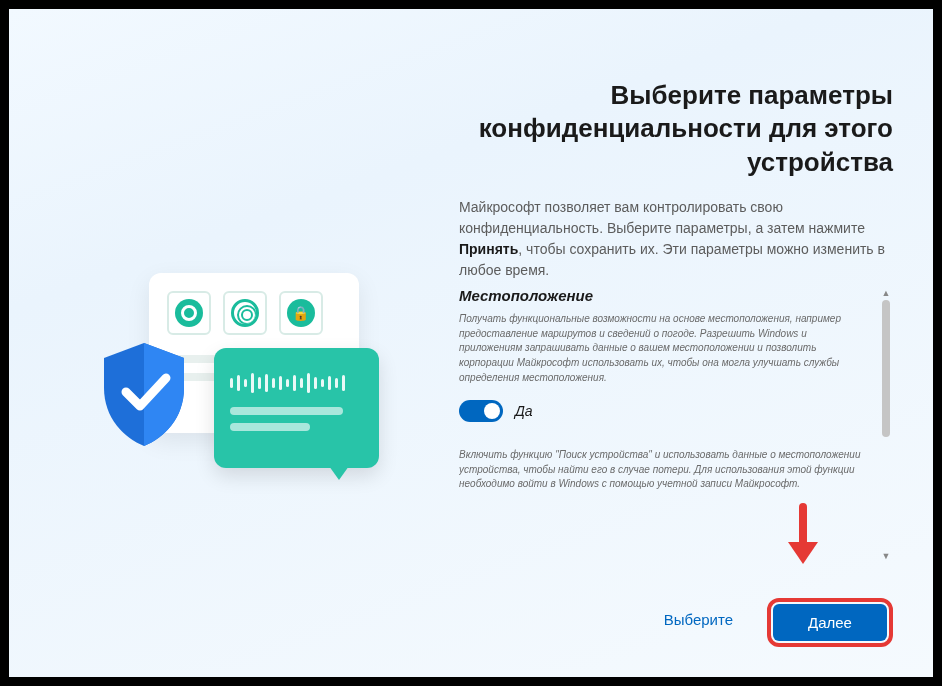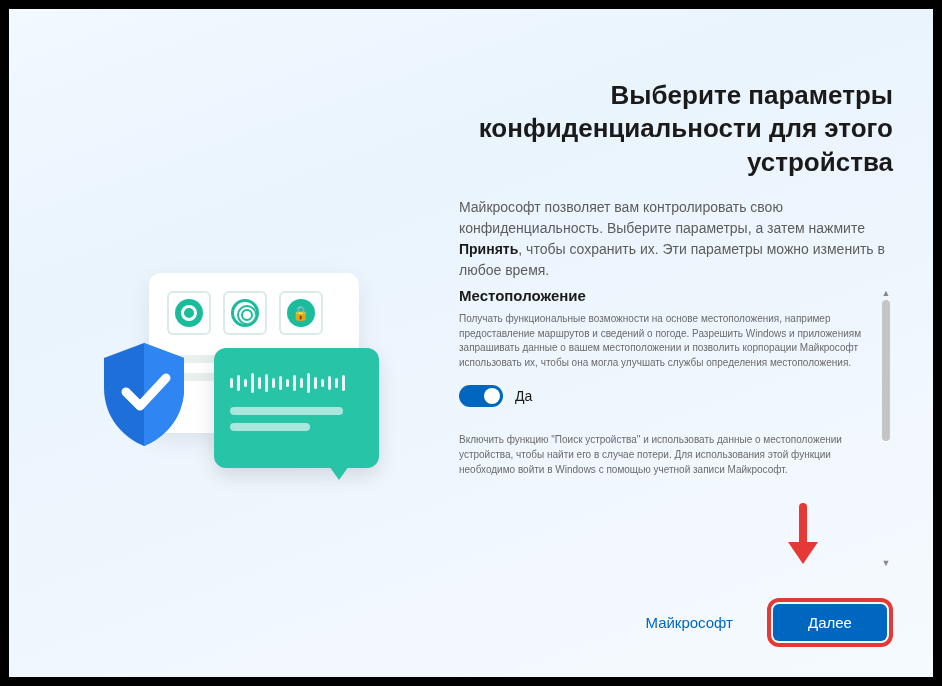--- a/index.html
+++ b/index.html
@@ -128,21 +128,21 @@
     }
     .settings-list {
       flex: 1;
       overflow: hidden;
       padding-right: 8px;
     }
     .scrollbar { width: 14px; display: flex; flex-direction: column; align-items: center; }
     .sb-arrow { font-size: 9px; color: #888; line-height: 1; padding: 2px 0; cursor: pointer; }
     .sb-track { flex: 1; width: 8px; background: transparent; position: relative; }
     .sb-thumb { position: absolute; top: 0; width: 8px; height: 55%; background: #c5c5c5; border-radius: 4px; }
-    .setting { margin-bottom: 26px; }
+    .setting { margin-bottom: 26px; font-style: italic; }
     .setting-title {
       font-size: 15px; font-weight: 600; color: #1a1a1a; margin-bottom: 8px;
     }
     .setting-desc {
       font-size: 10px; color: #6a6a6a; line-height: 1.48; margin-bottom: 14px;
     }
     .toggle-row { display: flex; align-items: center; gap: 12px; }
     .toggle {
       width: 44px; height: 22px; border-radius: 11px;
       background: #0067c0; position: relative; cursor: pointer;
@@ -165,20 +165,21 @@
     }
     .link-btn {
       background: transparent; border: none;
       color: #0067c0; font-size: 15px; padding: 10px 18px;
       cursor: pointer; border-radius: 6px;
     }
     .primary-wrap {
       border: 4px solid #e53935;
       border-radius: 12px;
       padding: 2px;
+      margin-top: 7px;
     }
     .primary-btn {
       background: #0067c0; color: #fff; border: none;
       font-size: 15px; padding: 10px 30px;
       border-radius: 6px; cursor: pointer;
       min-width: 114px;
     }
     .arrow-annotation {
       position: absolute;
       right: 105px;
@@ -270,21 +271,21 @@
         <div class="scrollbar">
           <div class="sb-arrow">▲</div>
           <div class="sb-track">
             <div class="sb-thumb"></div>
           </div>
           <div class="sb-arrow">▼</div>
         </div>
       </div>
 
       <div class="footer-local">
-        <button class="link-btn">Майкрософт</button>
+        <button class="link-btn">Выберите</button>
         <div class="primary-wrap">
           <button class="primary-btn">Далее</button>
         </div>
       </div>
     </div>
 
   </div>
 
   <svg class="arrow-annotation" width="50" height="70" viewBox="0 0 50 70">
     <line x1="25" y1="5" x2="25" y2="45" stroke="#e53935" stroke-width="8" stroke-linecap="round"></line>

